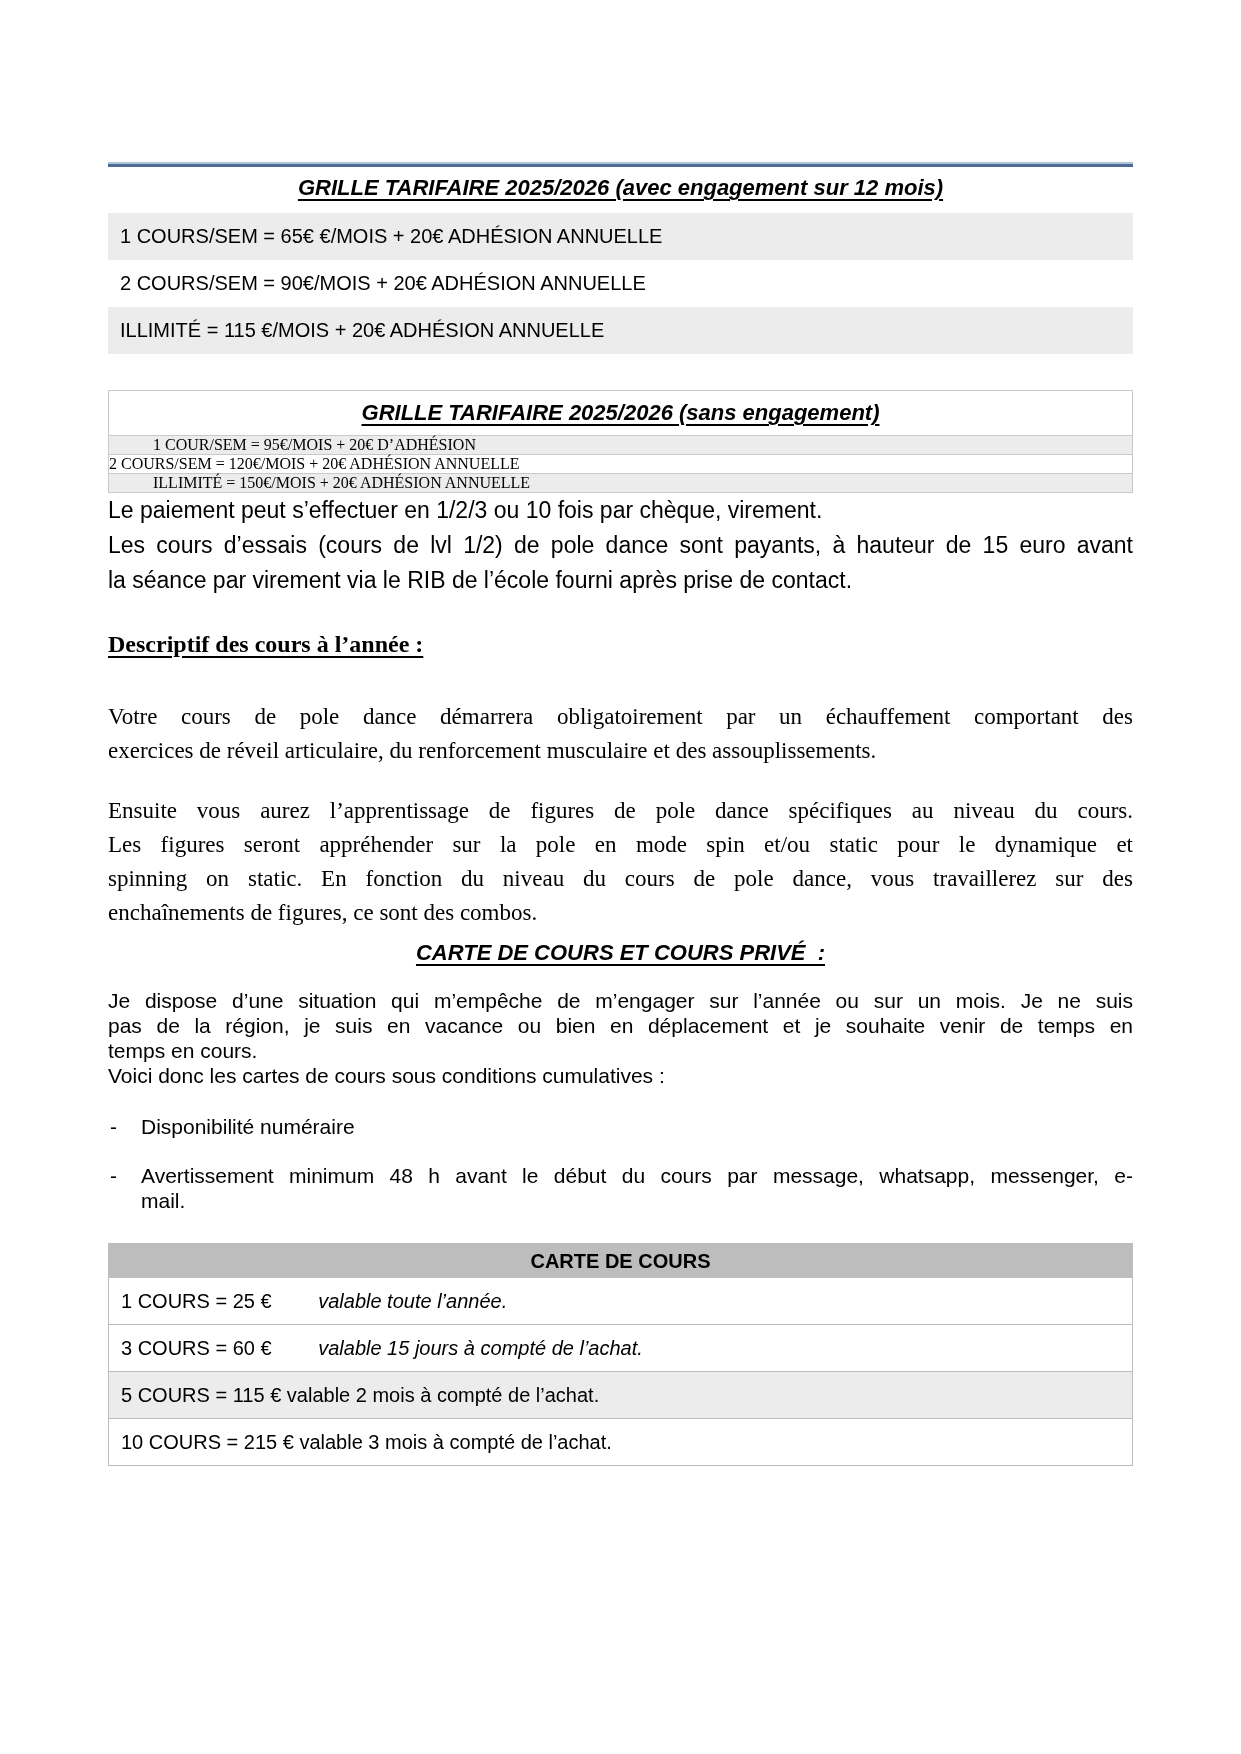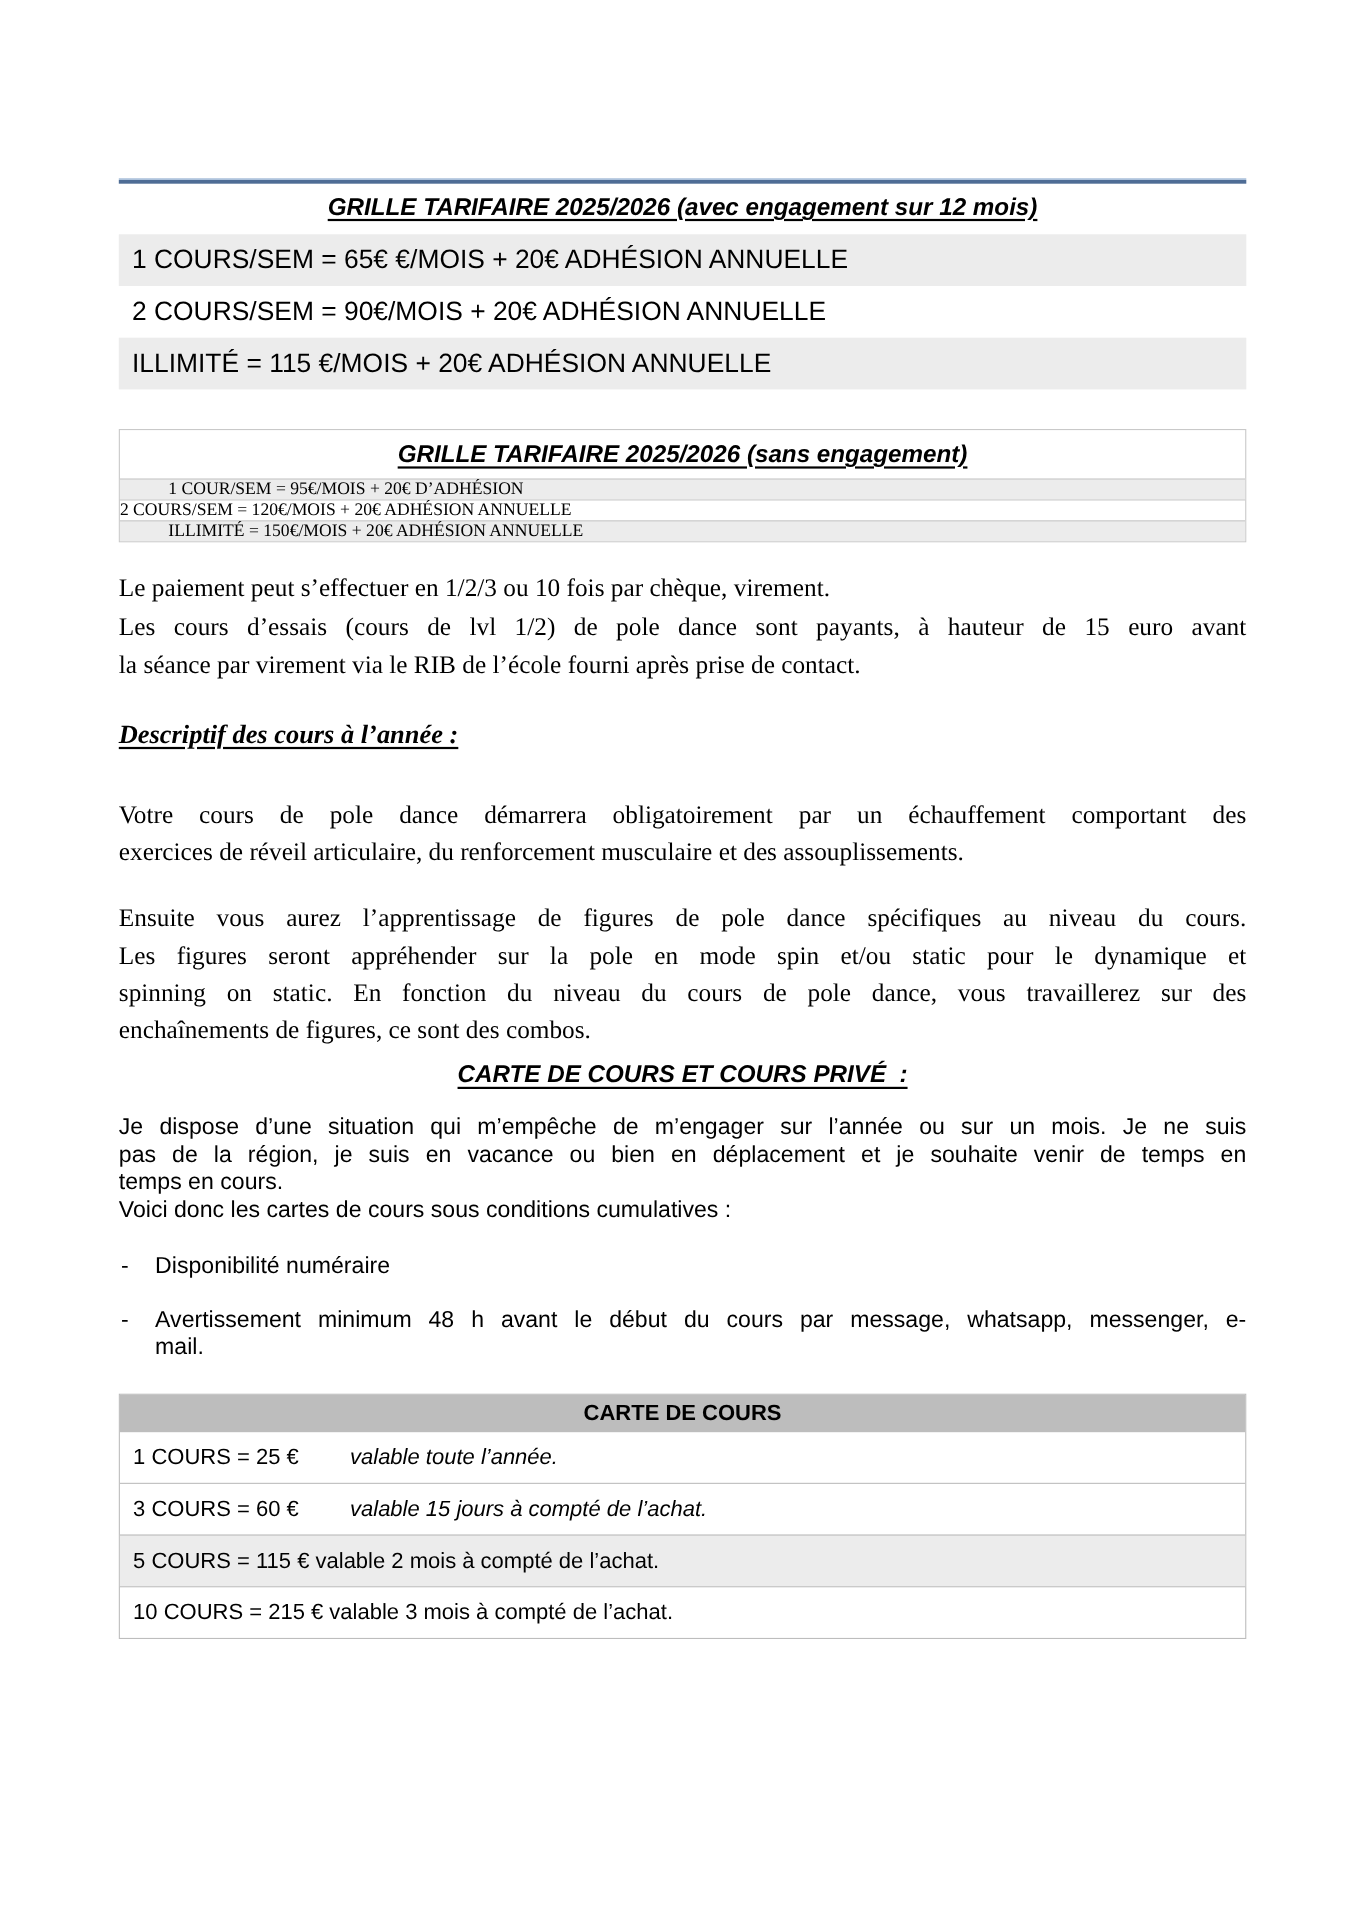--- a/index.html
+++ b/index.html
@@ -35,59 +35,58 @@
     line-height: 28px;
     white-space: pre-wrap;
   }
   .title1 { margin-top: 7px; }
   .carte-heading { margin-top: 8px; line-height: 30px; }
 
   .h-serif {
     font-family: "Liberation Serif", serif;
     font-size: 24px;
     font-weight: bold;
-    font-style: italic;
     text-decoration: underline;
     text-decoration-thickness: 1.5px;
     text-underline-offset: 4px;
     line-height: 32px;
     margin-top: 30px;
     white-space: pre-wrap;
   }
 
   
   .ptable { margin-top: 11px; }
   .ptable .prow {
     height: 47px;
     display: flex;
     align-items: center;
     padding: 0 12px;
     font-family: "Liberation Sans", sans-serif;
-    font-size: 24px;
+    font-size: 20px;
     white-space: pre-wrap;
   }
   .shaded { background: #ececec; padding-left: 44px; }
 
   .ptable2 {
     margin-top: 36px;
     border: 1px solid #c9c9c9;
   }
   .ptable2 .trow { border-top: 1px solid #c9c9c9; }
   .ptable2 .trow:first-child { border-top: none; }
   .ptable2 .title-row {
     height: 44px;
     display: flex;
     align-items: center;
     justify-content: center;
   }
 
   
   .serif-block {
-    margin-top: 24px;
-    font-family: Liberation Serif, serif;
+    margin-top: 0;
+    font-family: Liberation Sans, sans-serif;
     font-size: 23px;
     line-height: 35px;
   }
   .serif-para {
     font-family: "Liberation Serif", serif;
     font-size: 23px;
     line-height: 34px;
   }
   .paraA { margin-top: 40px; }
   .paraB { margin-top: 26px; }

